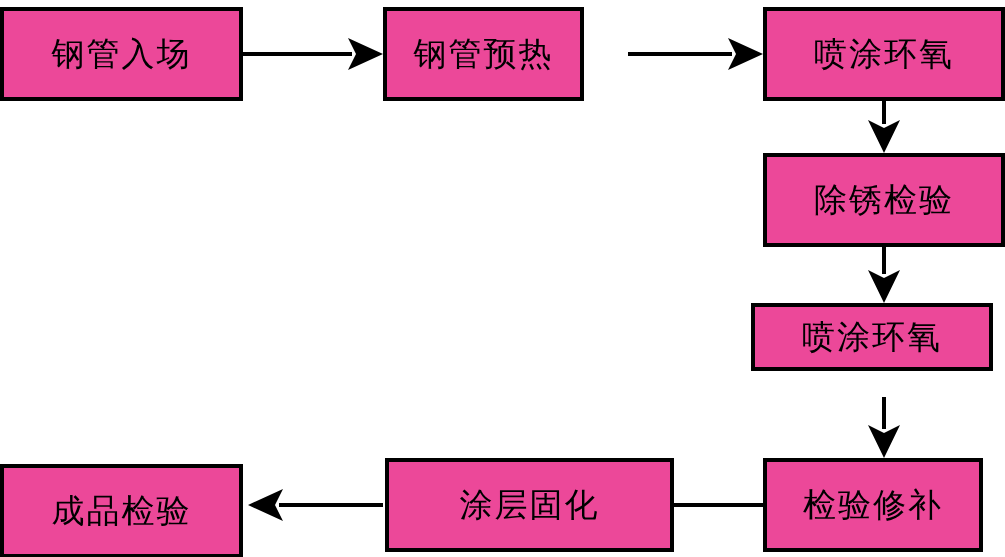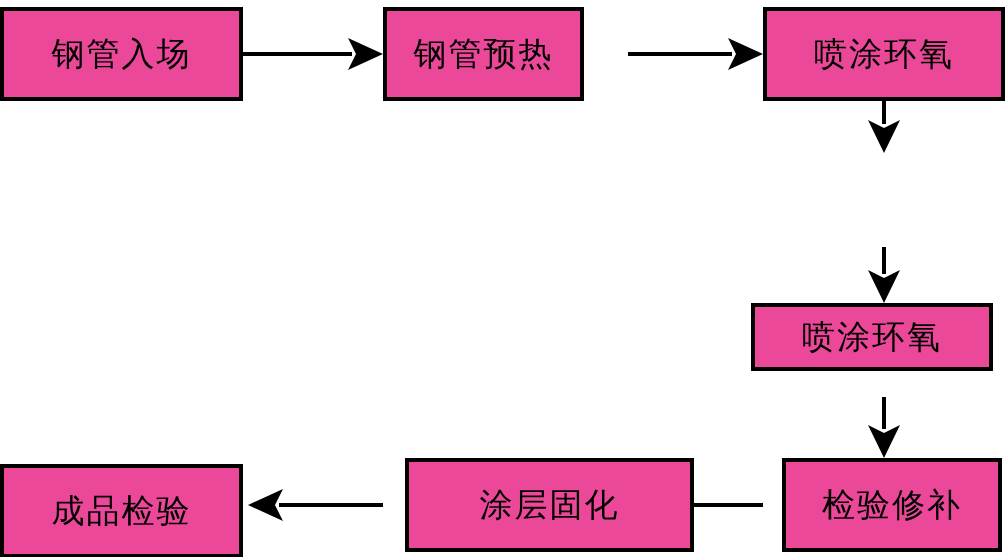--- a/index.html
+++ b/index.html
@@ -103,30 +103,33 @@
   </div>
 
   <div class="node-box" style="left:383px; top:7px; width:201px; height:94px;">
     <span class="node-label">钢管预热</span>
   </div>
 
   <div class="node-box" style="left:763px; top:7px; width:242px; height:94px;">
     <span class="node-label">喷涂环氧</span>
   </div>
 
+  <div class="node-box" style="left:763px; top:153px; width:242px; height:94px;">
+    <span class="node-label">除锈检验</span>
+  </div>
 
   <div class="node-box" style="left:751px; top:303px; width:242px; height:68px;">
     <span class="node-label">喷涂环氧</span>
   </div>
 
-  <div class="node-box" style="left:782px; top:458px; width:220px; height:94px;">
+  <div class="node-box" style="left:763px; top:458px; width:220px; height:94px;">
     <span class="node-label">检验修补</span>
   </div>
 
-  <div class="node-box" style="left:405px; top:458px; width:289px; height:94px;">
+  <div class="node-box" style="left:385px; top:458px; width:289px; height:94px;">
     <span class="node-label">涂层固化</span>
   </div>
 
   <div class="node-box" style="left:0px; top:464px; width:243px; height:94px;">
     <span class="node-label">成品检验</span>
   </div>
 
 </div>
 
 </body></html>

